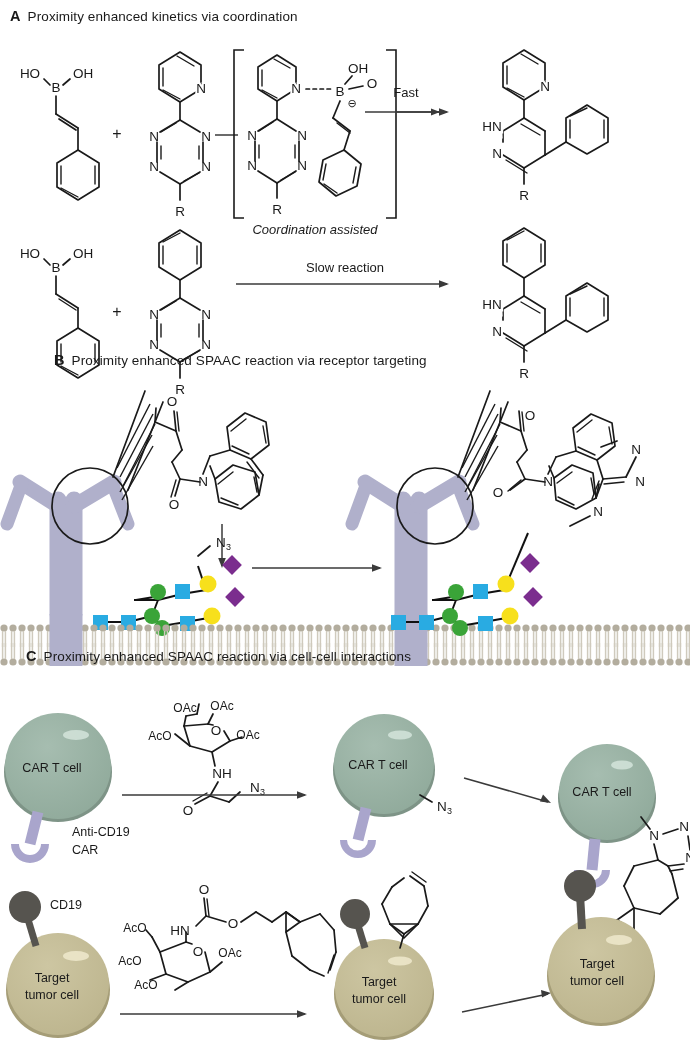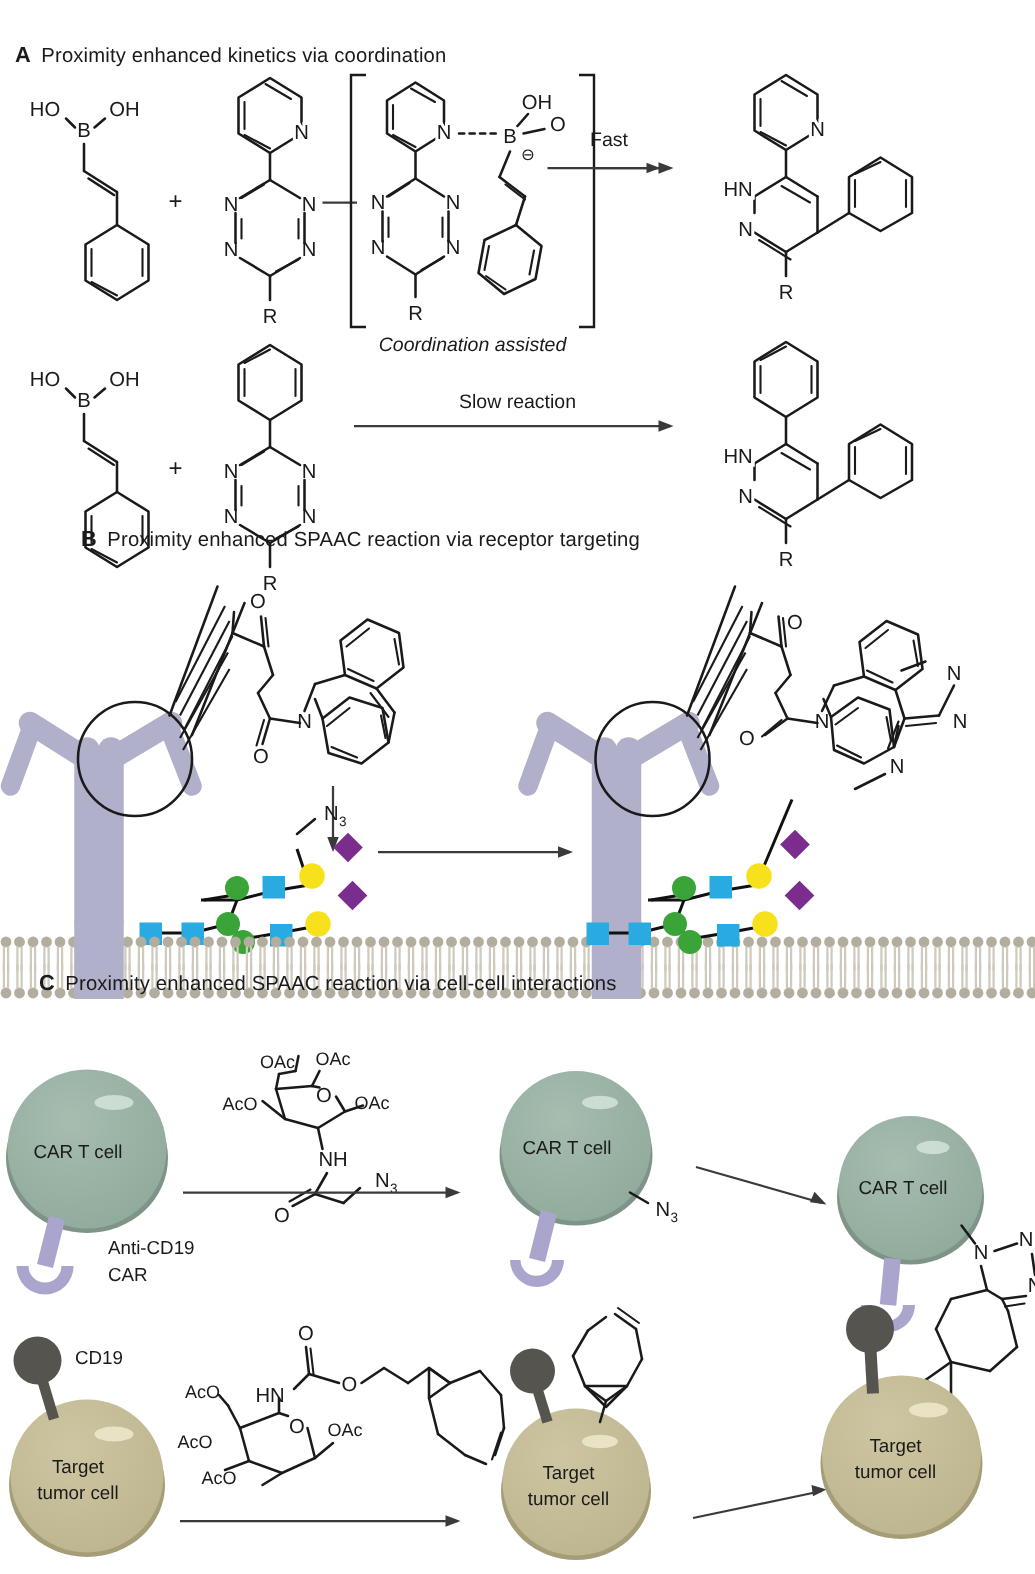--- a/index.html
+++ b/index.html
@@ -17,21 +17,21 @@
   .atm-s{font-size:9px;}
   .rxlab{font-family:"Liberation Sans",sans-serif;font-size:13px;fill:#1a1a1a;text-anchor:middle;}
   .rxlab-i{font-style:italic;}
   .celltxt{font-family:"Liberation Sans",sans-serif;font-size:12.5px;fill:#1a1a1a;text-anchor:middle;}
   .anno{font-family:"Liberation Sans",sans-serif;font-size:12.5px;fill:#1a1a1a;}
   .brk{fill:none;stroke:#1a1a1a;stroke-width:1.6;}
 </style>
 </head>
 <body>
 
-<div class="panel-label" style="left:10px;top:8px;margin-top:21px;">
+<div class="panel-label" style="left:10px;top:8px;">
   <span class="pl">A</span><span>Proximity enhanced kinetics via coordination</span>
 </div>
 
 <svg width="690" height="330" style="top:32px;">
 
   <g>
     <text class="atm" x="30" y="42">HO</text>
     <text class="atm" x="83" y="42">OH</text>
     <text class="atm" x="56" y="56">B</text>
     <path class="st" d="M44 47 L50 53"></path>

